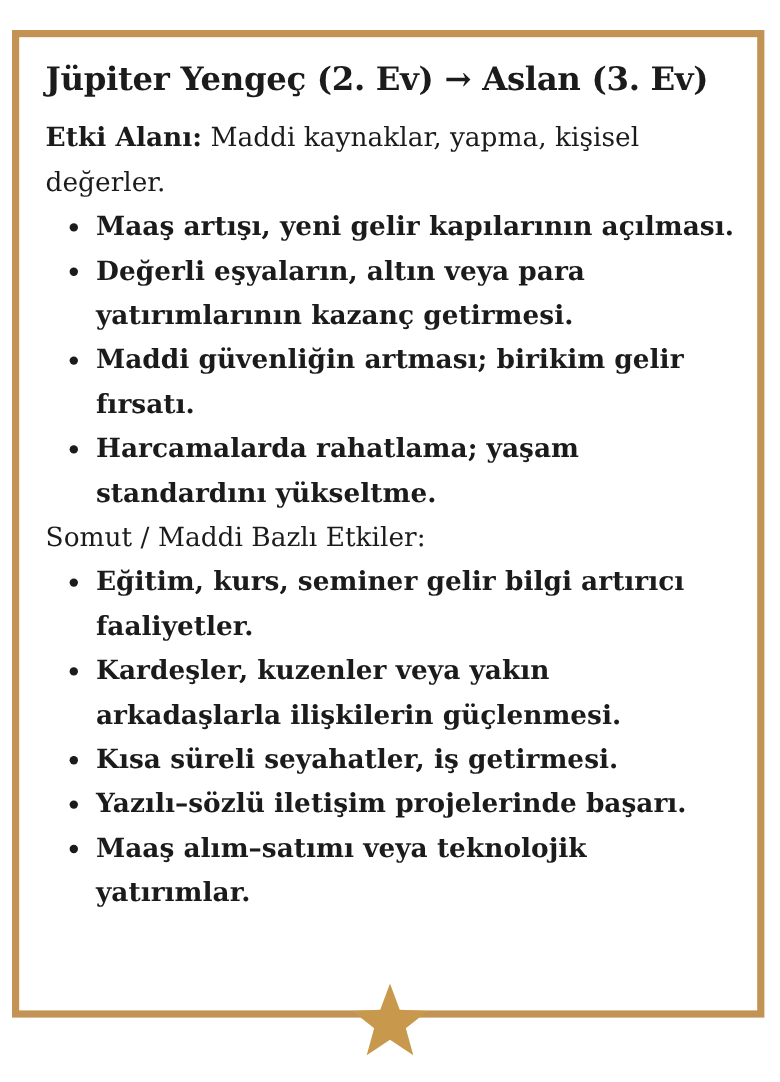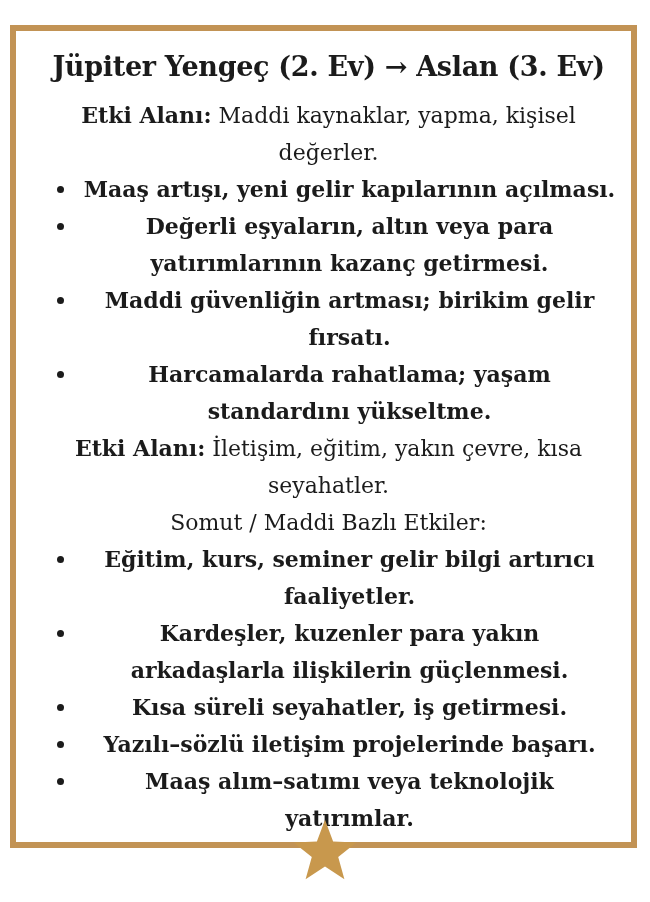--- a/index.html
+++ b/index.html
@@ -12,21 +12,20 @@
   html,body{ margin:0; padding:0; }
   body{
     font-family: "DejaVu Serif", "Liberation Serif", serif;
     background:#ffffff;
   }
   .screen{
     position:relative;
     width:650px; height:902px;
     background: var(--paper);
     overflow:hidden;
-    text-align:center;
   }
   .frame{
     position:absolute;
     left:10px; top:25px;
     width:627px; height:823px;
     border:6px solid var(--frame-border);
     background: var(--paper);
   }
   .content{
     padding:16px 12px 0 22px;
@@ -70,25 +69,24 @@
       <h1 class="title">Jüpiter Yengeç (2. Ev) → Aslan (3. Ev)</h1>
 
       <p class="line"><b>Etki Alanı:</b> <span>Maddi kaynaklar, yapma, kişisel değerler.</span></p>
       <ul class="bullets">
         <li>Maaş artışı, yeni gelir kapılarının açılması.</li>
         <li>Değerli eşyaların, altın veya para yatırımlarının kazanç getirmesi.</li>
         <li>Maddi güvenliğin artması; birikim gelir fırsatı.</li>
         <li>Harcamalarda rahatlama; yaşam standardını yükseltme.</li>
       </ul>
 
-      <p class="line"><b>Etki Alanı:</b> <span>İletişim, eğitim, yakın çevre, kısa seyahatler.</span></p>
       <p class="line">Somut / Maddi Bazlı Etkiler:</p>
       <ul class="bullets">
         <li>Eğitim, kurs, seminer gelir bilgi artırıcı faaliyetler.</li>
-        <li>Kardeşler, kuzenler para yakın arkadaşlarla ilişkilerin güçlenmesi.</li>
+        <li>Kardeşler, kuzenler veya yakın arkadaşlarla ilişkilerin güçlenmesi.</li>
         <li>Kısa süreli seyahatler, iş getirmesi.</li>
         <li>Yazılı–sözlü iletişim projelerinde başarı.</li>
         <li>Maaş alım–satımı veya teknolojik yatırımlar.</li>
       </ul>
 
     </div>
   </div>
 
   <div class="star-wrap">
     <svg viewBox="0 0 100 96" xmlns="http://www.w3.org/2000/svg" aria-hidden="true">

